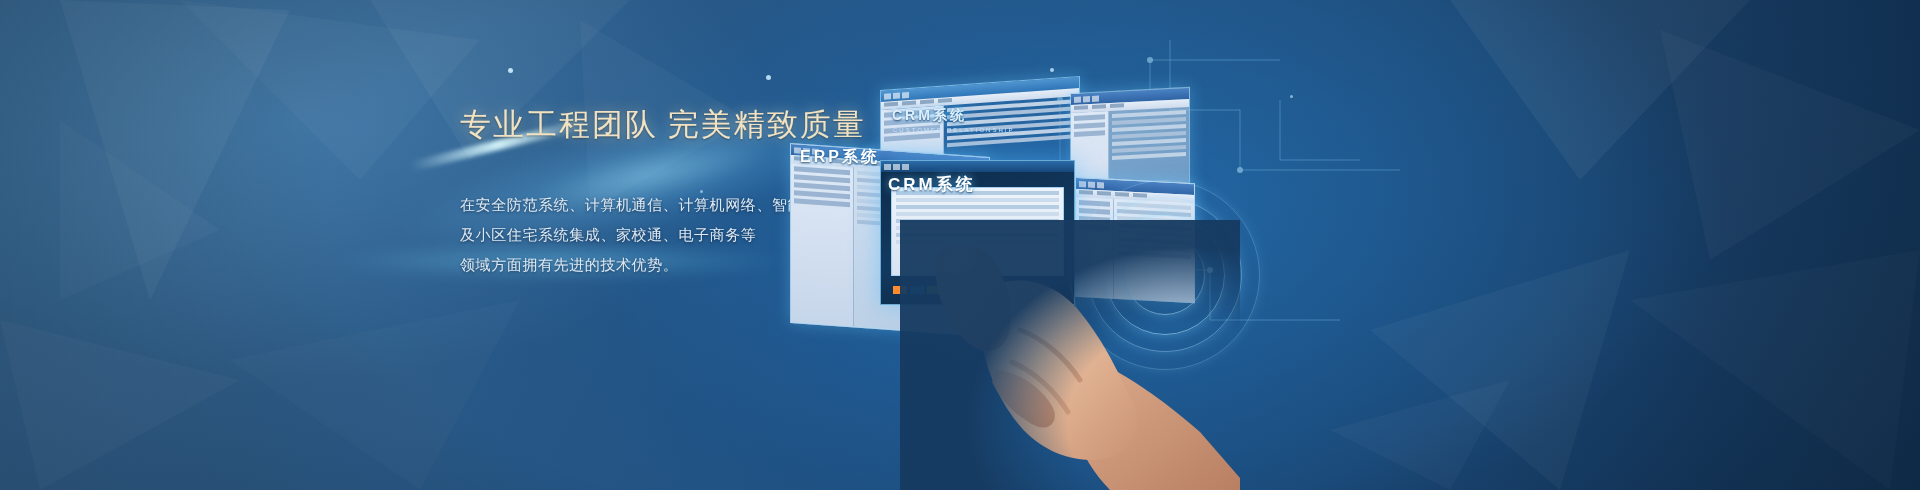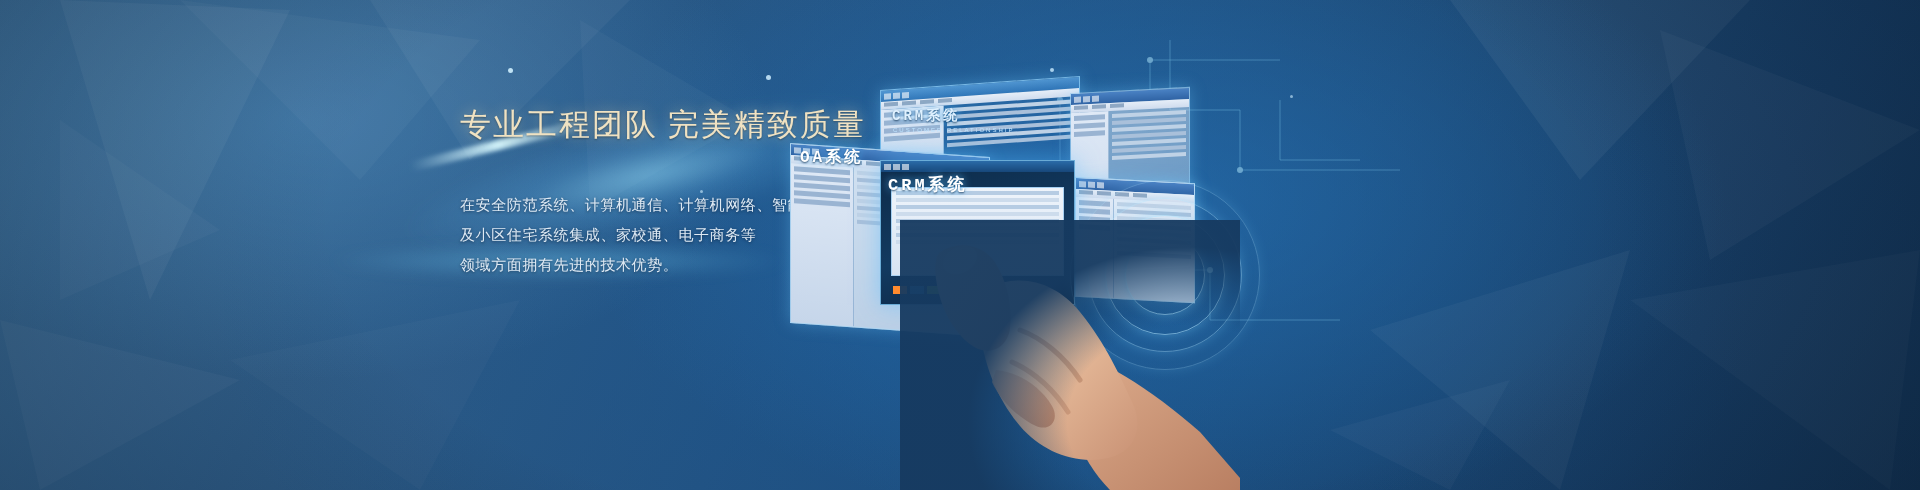--- a/index.html
+++ b/index.html
@@ -120,21 +120,21 @@
     border-right:1px solid rgba(120,160,200,.6);
     padding:3px;
   }
   .win-side b { display:block; height:5px; margin-bottom:3px; background:#9ab4d2; }
   .win-main { flex:1; padding:3px; }
   .win-main b { display:block; height:4px; margin-bottom:3px; background:#a9c0da; }
   .win-main b:nth-child(odd) { background:#bfd2e6; }
 
   .win-title {
     position:absolute;
-    font-family:Liberation Mono, monospace;
+    font-family:Liberation Sans, sans-serif;
     font-weight:700;
     color:#ffffff;
     letter-spacing:3px;
     text-shadow:0 0 8px rgba(90,190,255,.9), 0 1px 2px rgba(0,20,45,.8);
     white-space:nowrap;
   }
 
   
   #win-erp { left:10px; top:95px; width:200px; height:180px; transform:skewY(4deg); }
   #t-erp { left:20px; top:92px; font-size:16px; z-index:6; }
@@ -395,21 +395,21 @@
             <b></b>
             <b></b>
             <b></b>
             <b></b>
             <b></b>
             <b></b>
             <b></b>
           </div>
       </div>
     </div>
-    <div class="win-title" id="t-erp">OA系统</div>
+    <div class="win-title" id="t-erp">ERP系统</div>
 
     <div class="win" id="win-oa">
       <div class="win-bar">
           <i></i>
           <i></i>
           <i></i>
         </div>
       <div id="oa-screen">
         <div class="row"></div>
         <div class="row alt"></div>

